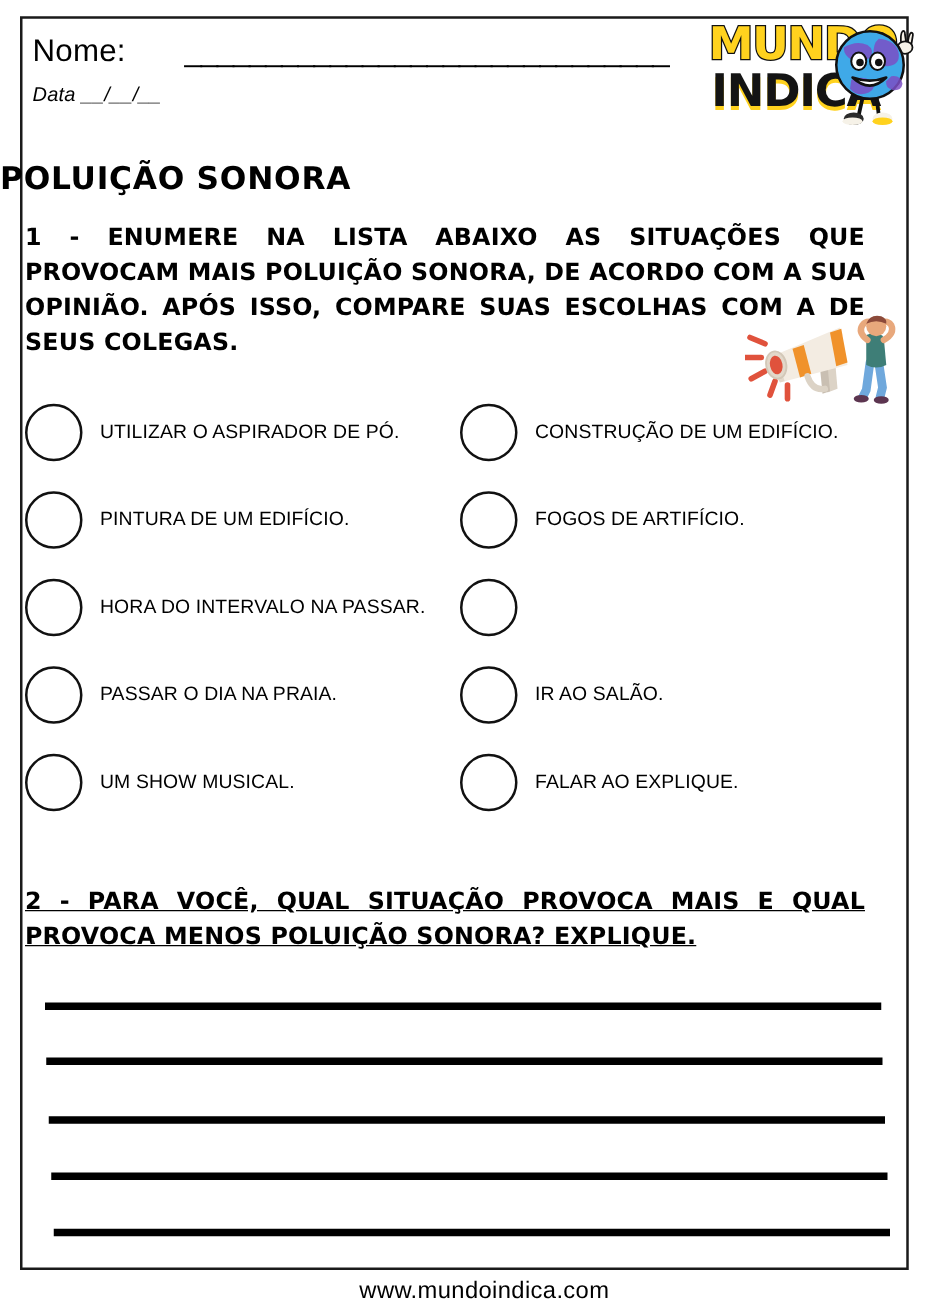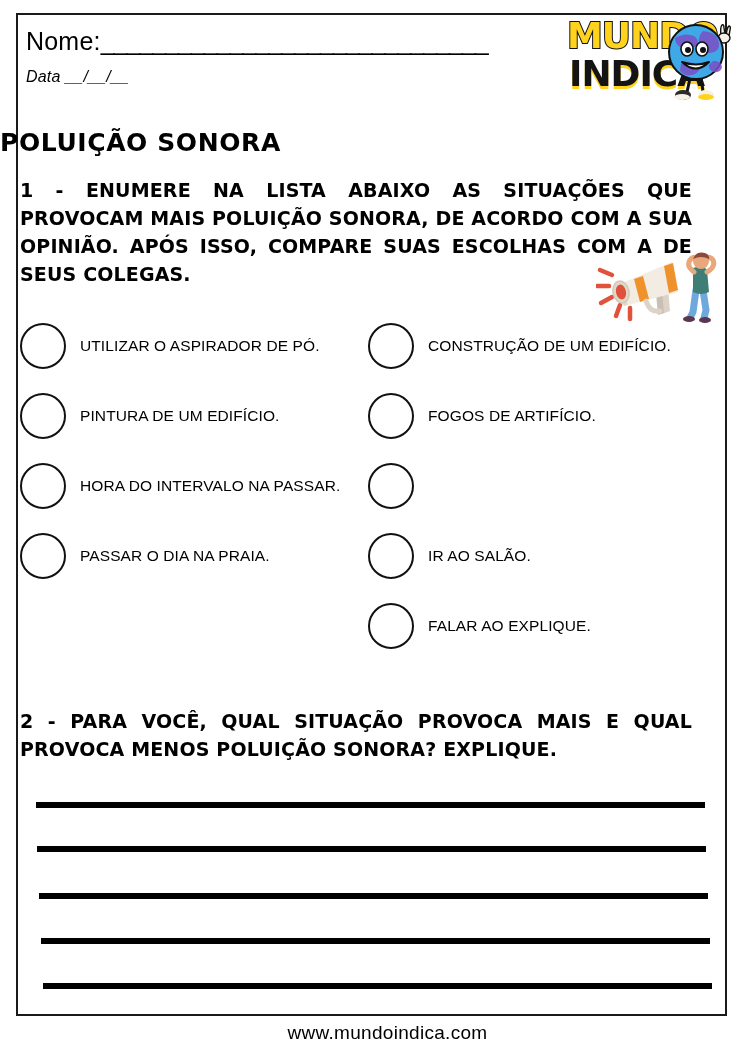--- a/index.html
+++ b/index.html
@@ -33,20 +33,21 @@
   .hdr-nome {
     position: absolute;
     left: 26px;
     top: 27px;
     font-size: 25px;
     letter-spacing: .2px;
     white-space: nowrap;
   }
   .hdr-nome .fill {
     letter-spacing: -1px;
+    margin-left: 47px;
   }
 
   .hdr-data {
     position: absolute;
     left: 26px;
     top: 68px;
     font-size: 16px;
     letter-spacing: .2px;
     white-space: nowrap;
     font-style: italic;
@@ -111,21 +112,21 @@
     position: absolute;
     font-family: "DejaVu Sans", sans-serif;
     font-size: 19px;
     font-weight: bold;
     line-height: 1.47;
     text-align: justify;
     text-align-last: left;
     letter-spacing: .15px;
   }
   #q1 { left: 20px; width: 672px; top: 177px; }
-  #q2 { left: 20px; width: 672px; top: 708px; }
+  #q2 { left: 20px; width: 672px; top: 708px; text-decoration: underline; }
 
   
   .checklist {
     position: absolute;
     left: 20px;
     top: 311px;
     width: 672px;
     display: grid;
     grid-template-columns: 348px 324px;
   }
@@ -289,20 +290,24 @@
       <span class="check-label">PINTURA DE UM EDIFÍCIO.</span>
     </div>
     <div class="check-item">
       <span class="bubble"></span>
       <span class="check-label">HORA DO INTERVALO NA PASSAR.</span>
     </div>
     <div class="check-item">
       <span class="bubble"></span>
       <span class="check-label">PASSAR O DIA NA PRAIA.</span>
     </div>
+    <div class="check-item">
+      <span class="bubble"></span>
+      <span class="check-label">UM SHOW MUSICAL.</span>
+    </div>
   </div>
 
   <div class="check-col">
     <div class="check-item">
       <span class="bubble"></span>
       <span class="check-label">CONSTRUÇÃO DE UM EDIFÍCIO.</span>
     </div>
     <div class="check-item">
       <span class="bubble"></span>
       <span class="check-label">FOGOS DE ARTIFÍCIO.</span>

